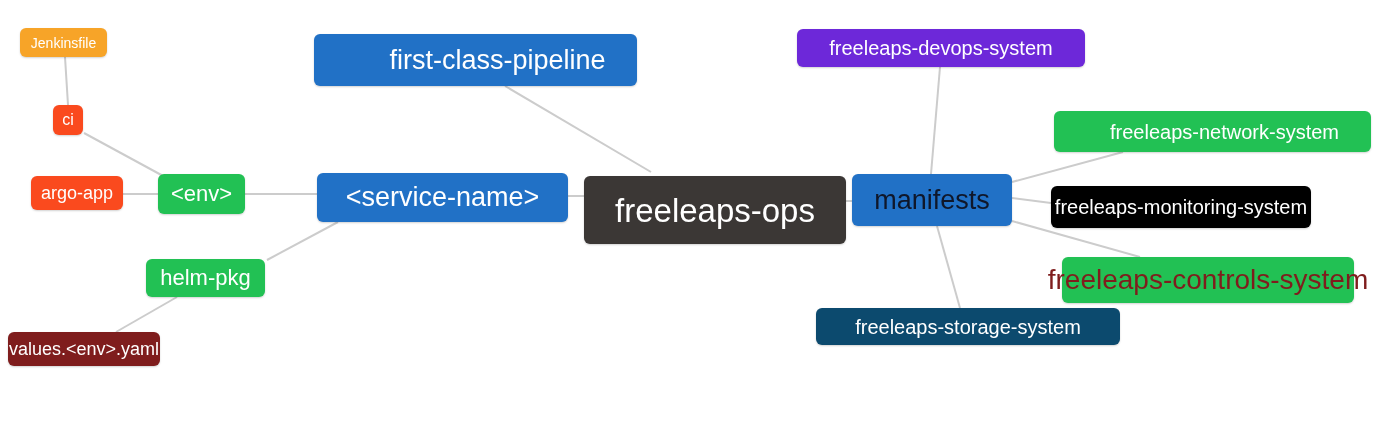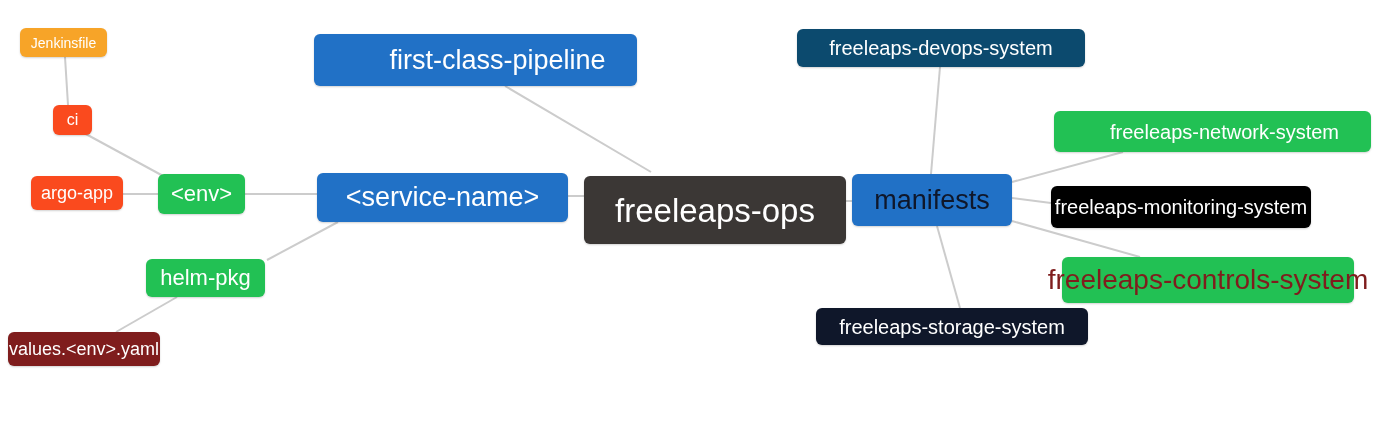--- a/index.html
+++ b/index.html
@@ -45,28 +45,28 @@
       <line x1="505" y1="86" x2="651" y2="172" stroke="#cccccc" stroke-width="2"></line>
       <line x1="846" y1="201" x2="852" y2="201" stroke="#cccccc" stroke-width="2"></line>
       <line x1="931" y1="174" x2="940" y2="67" stroke="#cccccc" stroke-width="2"></line>
       <line x1="1012" y1="182" x2="1123" y2="152" stroke="#cccccc" stroke-width="2"></line>
       <line x1="1012" y1="198" x2="1051" y2="203" stroke="#cccccc" stroke-width="2"></line>
       <line x1="1012" y1="221" x2="1140" y2="257" stroke="#cccccc" stroke-width="2"></line>
       <line x1="937" y1="226" x2="960" y2="308" stroke="#cccccc" stroke-width="2"></line>
     </svg>
   <div id="node-layer">
       <div class="node" style="left: 20px; top: 28px; width: 87px; height: 29px; font-size: 14px; background: rgb(247, 164, 40); color: rgb(255, 255, 255);">Jenkinsfile</div>
-      <div class="node" style="left: 53px; top: 105px; width: 39px; height: 30px; font-size: 16px; background: rgb(250, 74, 30); color: rgb(255, 255, 255);">ci</div>
+      <div class="node" style="left: 53px; top: 105px; width: 30px; height: 30px; font-size: 16px; background: rgb(250, 74, 30); color: rgb(255, 255, 255);">ci</div>
       <div class="node" style="left: 31px; top: 176px; width: 92px; height: 34px; font-size: 18px; background: rgb(250, 74, 30); color: rgb(255, 255, 255); text-align: right;">argo-app</div>
       <div class="node" style="left: 158px; top: 174px; width: 87px; height: 40px; font-size: 22px; background: rgb(34, 193, 84); color: rgb(255, 255, 255);">&lt;env&gt;</div>
       <div class="node" style="left: 146px; top: 259px; width: 119px; height: 38px; font-size: 22px; background: rgb(34, 193, 84); color: rgb(255, 255, 255);">helm-pkg</div>
       <div class="node" style="left: 8px; top: 332px; width: 152px; height: 34px; font-size: 18px; background: #7f1d1d; color: rgb(255, 255, 255);">values.&lt;env&gt;.yaml</div>
       <div class="node" style="left: 314px; top: 34px; width: 279px; height: 52px; font-size: 27px; background: rgb(33, 113, 198); color: rgb(255, 255, 255); padding-left: 44px;">first-class-pipeline</div>
       <div class="node" style="left: 317px; top: 173px; width: 251px; height: 49px; font-size: 27px; background: rgb(33, 113, 198); color: rgb(255, 255, 255);">&lt;service-name&gt;</div>
       <div class="node" style="left: 584px; top: 176px; width: 262px; height: 68px; font-size: 33px; background: rgb(59, 55, 53); color: rgb(255, 255, 255);">freeleaps-ops</div>
       <div class="node" style="left: 852px; top: 174px; width: 160px; height: 52px; font-size: 27px; background: rgb(33, 113, 198); color: #0f172a;">manifests</div>
-      <div class="node" style="left: 797px; top: 29px; width: 288px; height: 38px; font-size: 20px; background: #0c4a6e; color: rgb(255, 255, 255);">freeleaps-devops-system</div>
+      <div class="node" style="left: 797px; top: 29px; width: 288px; height: 38px; font-size: 20px; background: #6d28d9; color: rgb(255, 255, 255);">freeleaps-devops-system</div>
       <div class="node" style="left: 1054px; top: 111px; width: 293px; height: 41px; font-size: 20px; background: rgb(34, 193, 84); color: rgb(255, 255, 255); padding-left: 24px;">freeleaps-network-system</div>
       <div class="node" style="left: 1051px; top: 186px; width: 260px; height: 42px; font-size: 20px; background: #000000; color: rgb(255, 255, 255);">freeleaps-monitoring-system</div>
       <div class="node" style="left: 1062px; top: 257px; width: 292px; height: 46px; font-size: 28px; background: rgb(34, 193, 84); color: #7f1d1d;">freeleaps-controls-system</div>
-      <div class="node" style="left: 816px; top: 308px; width: 272px; height: 37px; font-size: 20px; background: #0f172a; color: rgb(255, 255, 255);">freeleaps-storage-system</div>
+      <div class="node" style="left: 816px; top: 308px; width: 304px; height: 37px; font-size: 20px; background: #0c4a6e; color: rgb(255, 255, 255);">freeleaps-storage-system</div>
     </div>
 </div>
 
 </body></html>

